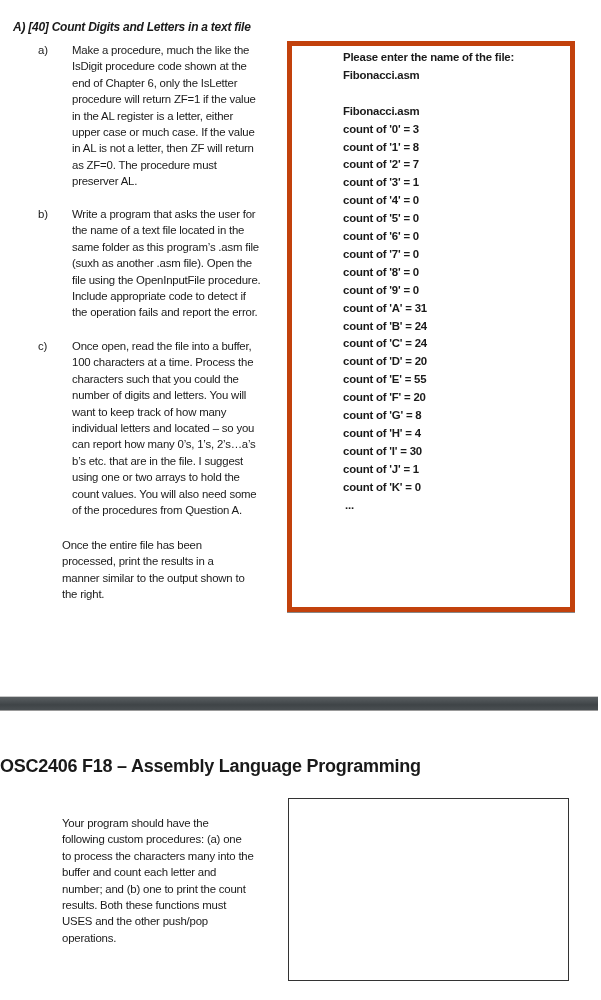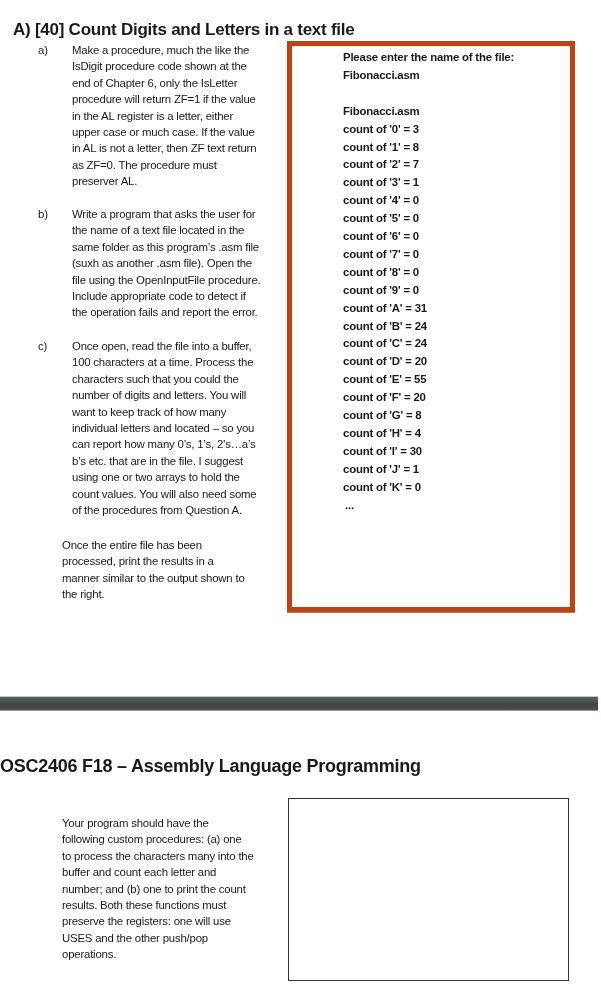--- a/index.html
+++ b/index.html
@@ -12,24 +12,25 @@
     height: 1000px;
     position: relative;
     overflow: hidden;
     font-family: "Liberation Sans", "DejaVu Sans", sans-serif;
     color: #1a1a1a;
   }
   .heading {
     position: absolute;
     left: 13px;
     top: 20px;
-    font-size: 17px;
+    font-size: 12px;
     font-weight: bold;
     letter-spacing: -0.25px;
     white-space: nowrap;
+    font-style: italic;
   }
   .item {
     position: absolute;
     left: 38px;
     width: 250px;
     font-size: 11.4px;
     line-height: 16.4px;
     letter-spacing: -0.2px;
   }
   .item .label {
@@ -108,21 +109,21 @@
 
 <div class="item" style="top:42px;">
   <span class="label">a)</span>
   <div class="body">
     <div>Make a procedure, much the like the</div>
     <div>IsDigit procedure code shown at the</div>
     <div>end of Chapter 6, only the IsLetter</div>
     <div>procedure will return ZF=1 if the value</div>
     <div>in the AL register is a letter, either</div>
     <div>upper case or much case.  If the value</div>
-    <div>in AL is not a letter, then ZF text return</div>
+    <div>in AL is not a letter, then ZF will return</div>
     <div>as ZF=0.   The procedure must</div>
     <div>preserver AL.</div>
   </div>
 </div>
 
 <div class="item" style="top:206px;">
   <span class="label">b)</span>
   <div class="body">
     <div>Write a program that asks the user for</div>
     <div>the name of a text file located in the</div>
@@ -195,18 +196,17 @@
 
 <div class="course-title">OSC2406 F18 – Assembly Language Programming</div>
 
 <div class="para" style="top:815px;">
   <div>Your program should have the</div>
   <div>following custom procedures: (a) one</div>
   <div>to process the characters many into the</div>
   <div>buffer and count each letter and</div>
   <div>number; and (b) one to print the count</div>
   <div>results.  Both these functions must</div>
-  <div>preserve the registers: one will use</div>
   <div>USES and the other push/pop</div>
   <div>operations.</div>
 </div>
 
 <div class="empty-box"></div>
 
 </body></html>

